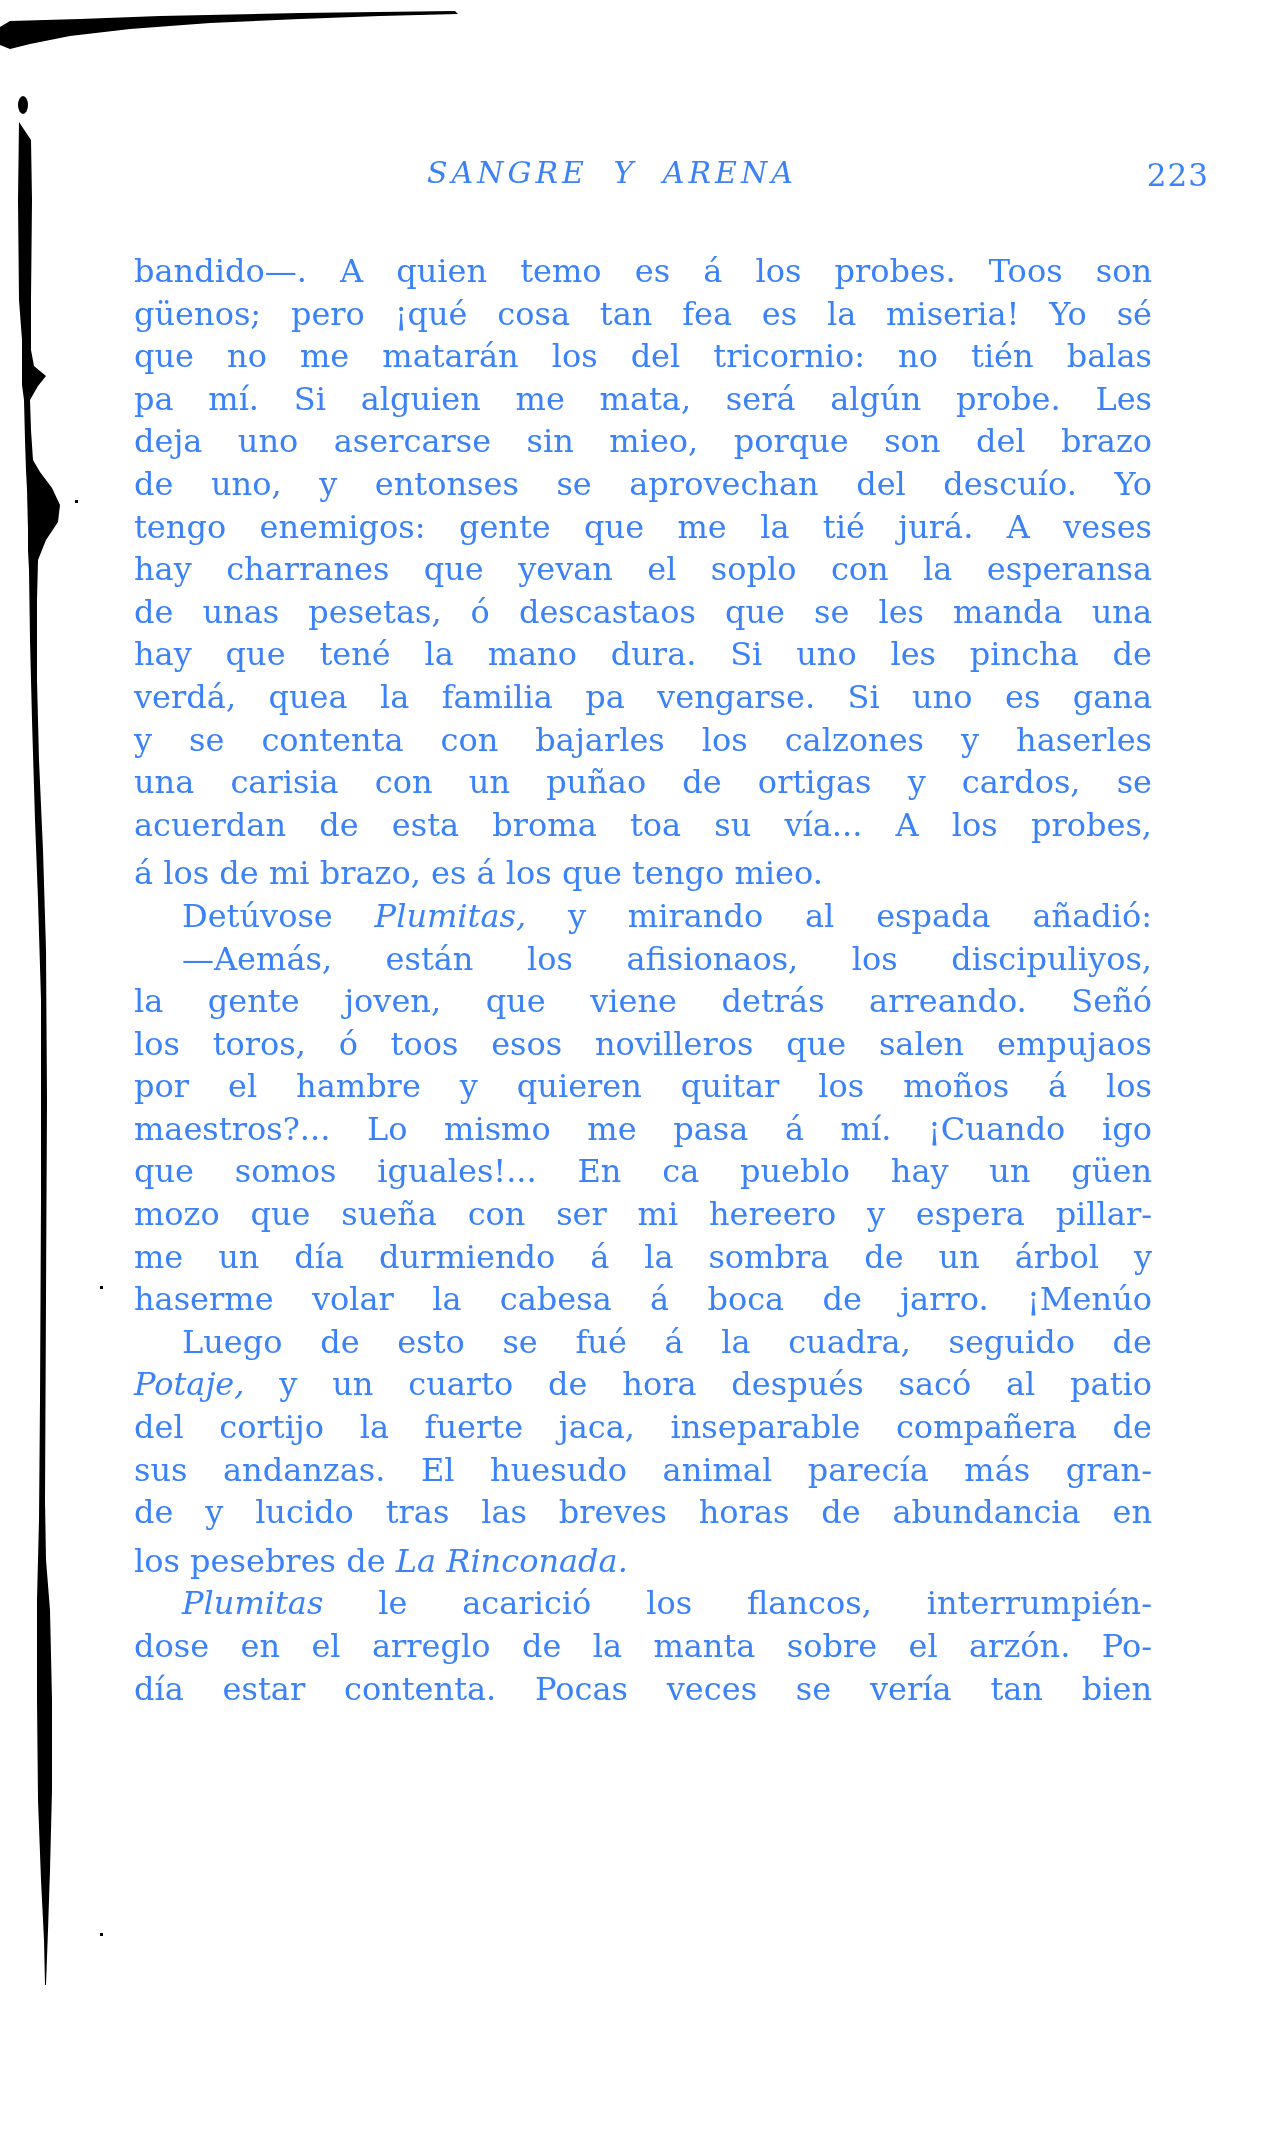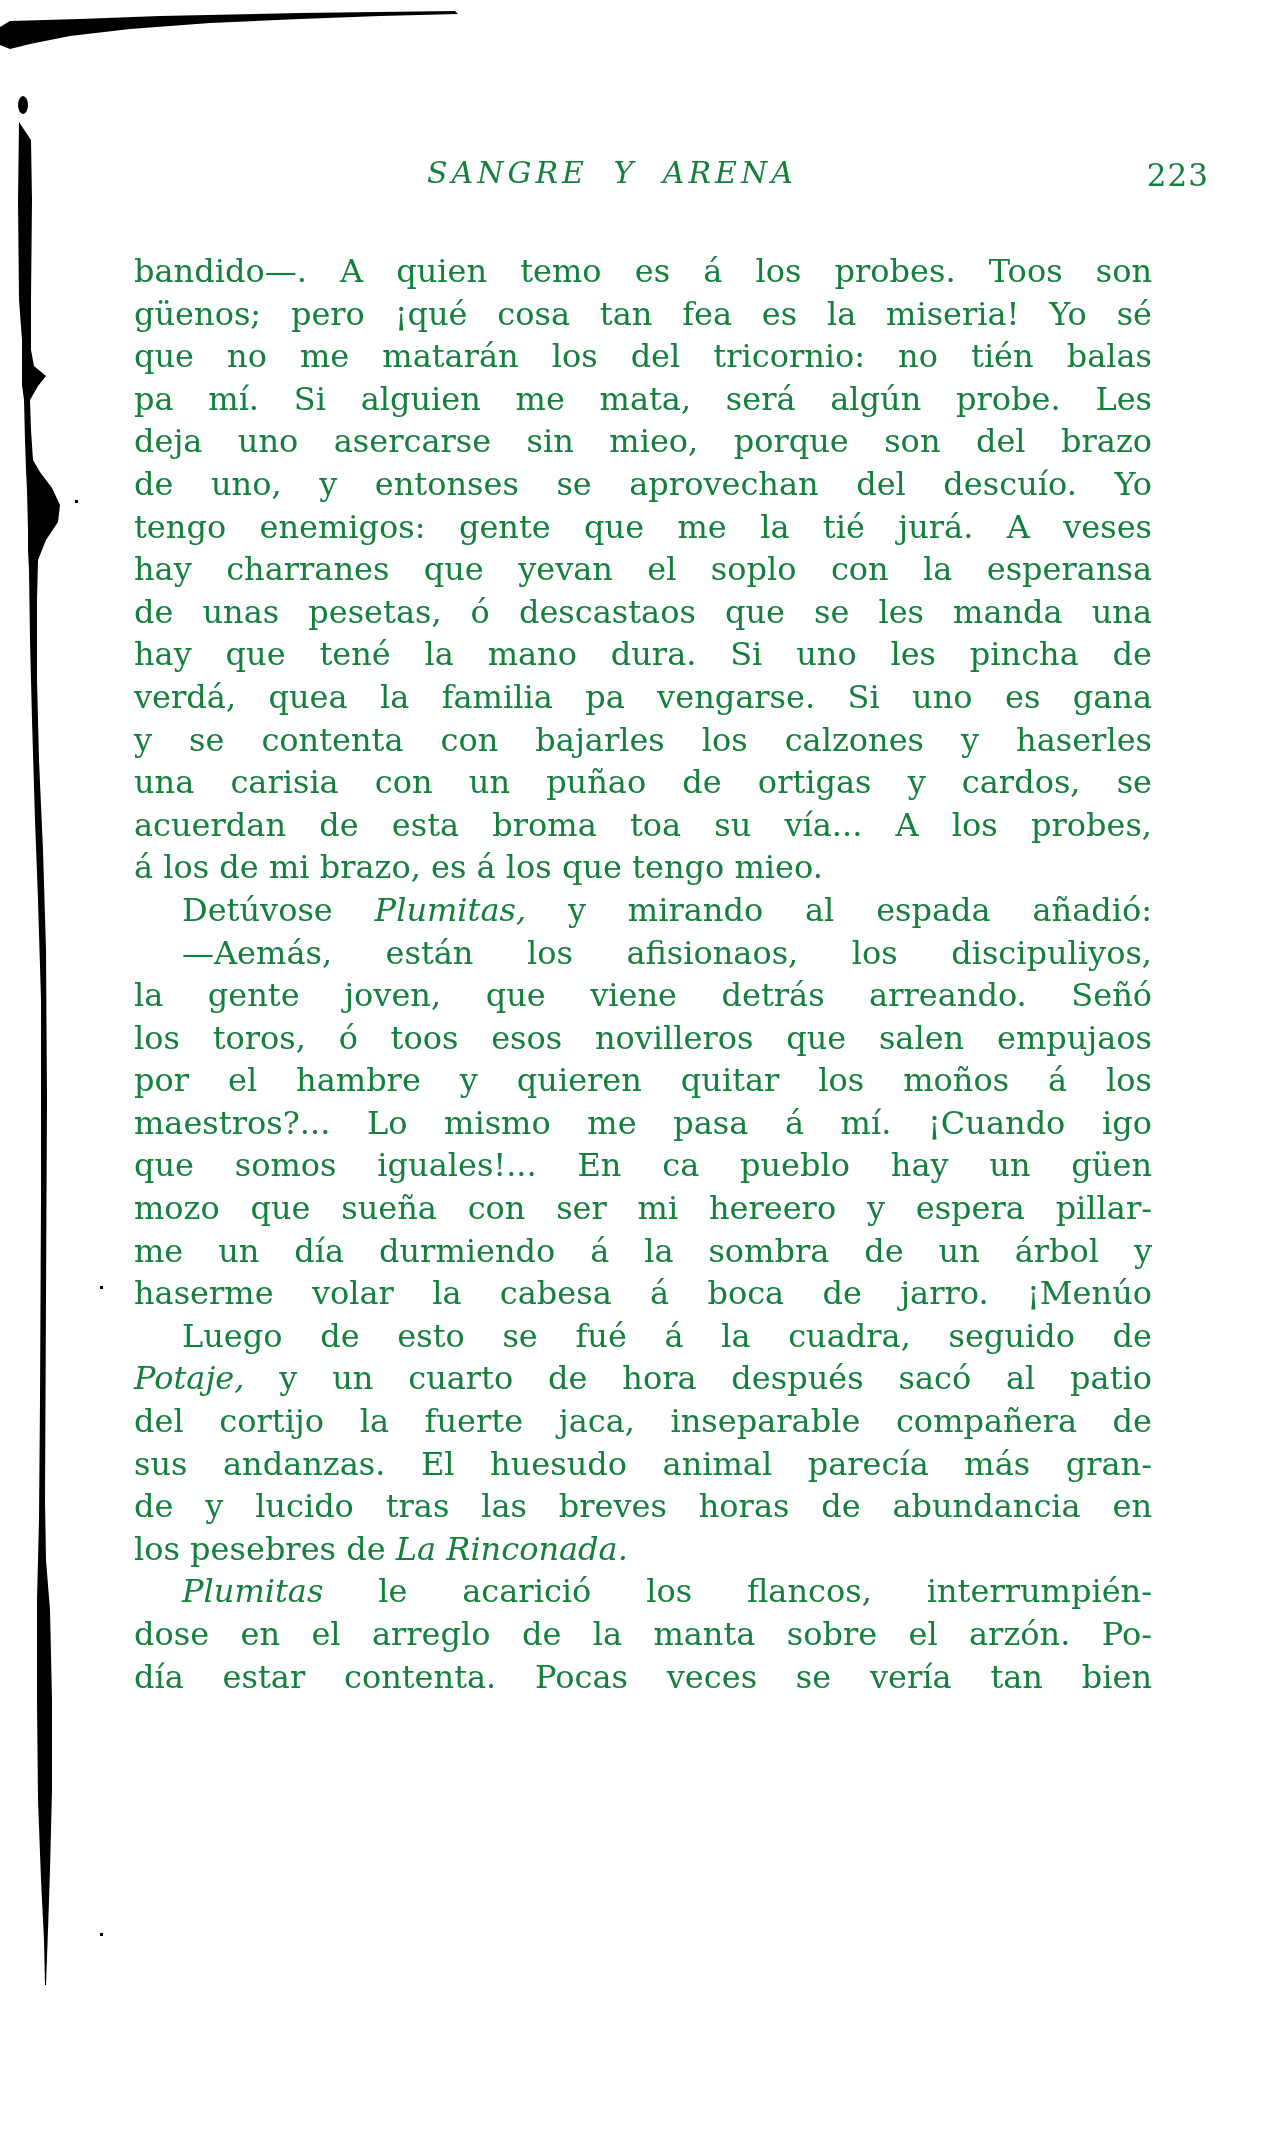--- a/index.html
+++ b/index.html
@@ -7,21 +7,21 @@
     padding: 0;
     background: #ffffff;
   }
   .page {
     position: relative;
     width: 1285px;
     height: 2146px;
     background: #ffffff;
     overflow: hidden;
     font-family: "DejaVu Serif", serif;
-    color: #15803d;
+    color: #3b82f6;
   }
   .artifacts {
     position: absolute;
     top: 0; left: 0;
     pointer-events: none;
   }
   .running-header {
     position: absolute;
     top: 0; left: 0;
     width: 100%;
@@ -52,20 +52,21 @@
     font-size: 32px;
     line-height: 42.6px;
   }
   .line {
     text-align: justify;
     text-align-last: justify;
     white-space: normal;
   }
   .line.last {
     text-align-last: left;
+    margin-top: 6px;
   }
   .line.indent {
     text-indent: 48px;
   }
   .line em {
   }
 </style>
 </head>
 <body>
 

